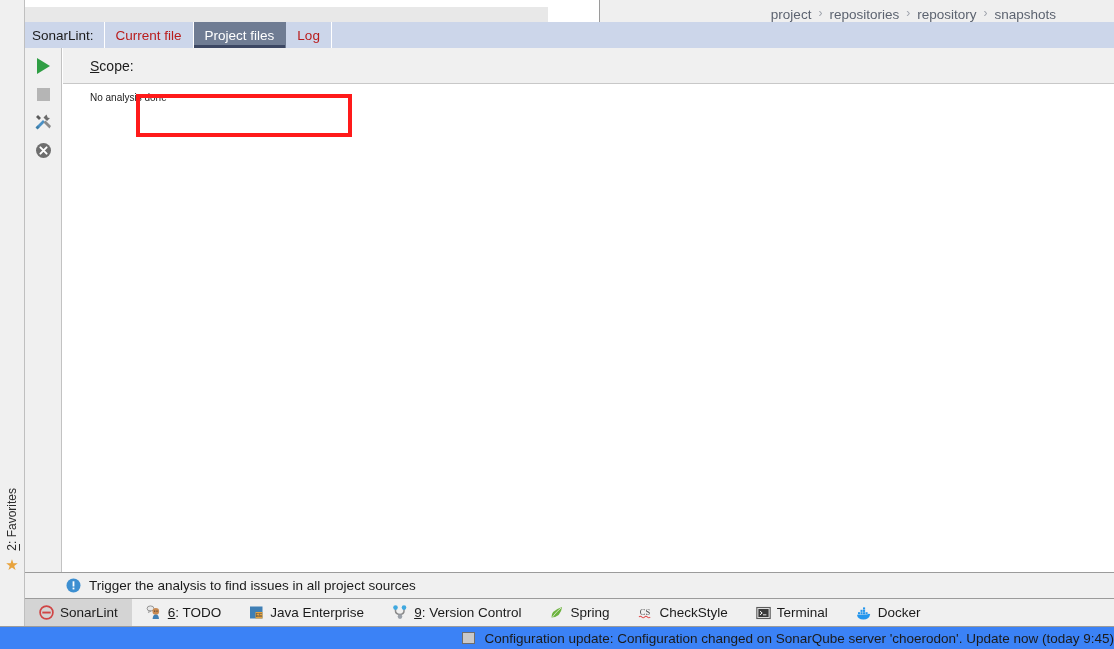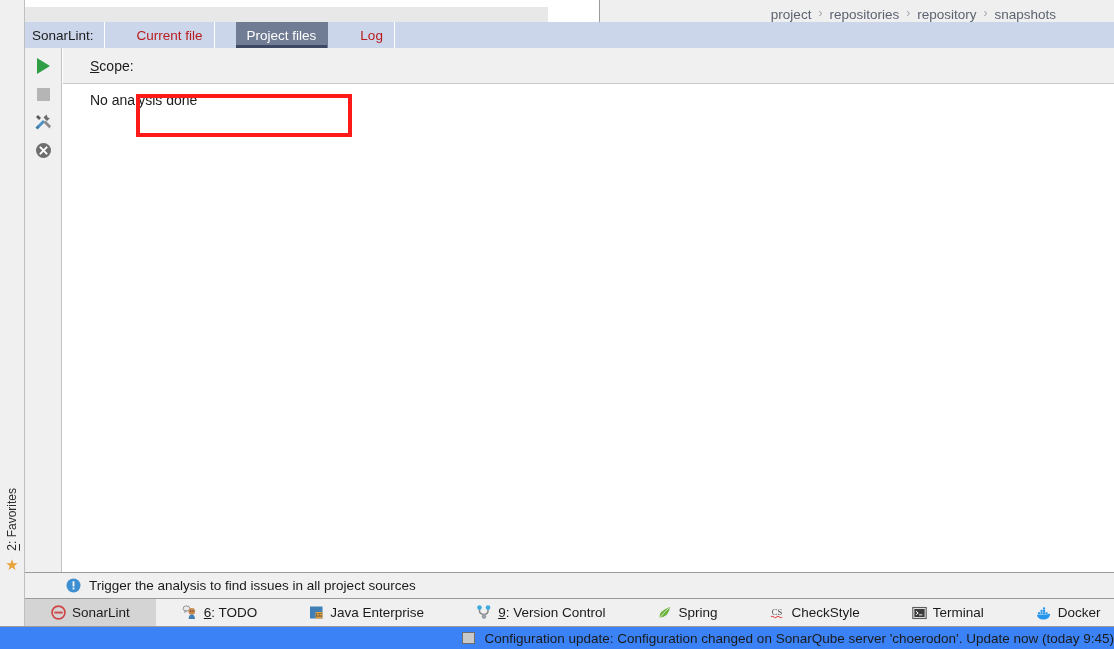--- a/index.html
+++ b/index.html
@@ -113,21 +113,20 @@
   
   .tw-tabrow {
     position: absolute;
     left: 25px; top: 22px;
     width: 1089px;
     height: 26px;
     background: #ccd6ea;
     display: flex;
     align-items: stretch;
     box-sizing: border-box;
-    gap: 21px;
   }
   .tw-title {
     display: flex;
     align-items: center;
     padding: 0 10px 0 7px;
     font-size: 13.5px;
     color: #1b1b1b;
     background: #ccd6ea;
     border-right: 1px solid #ffffff;
     white-space: nowrap;
@@ -233,21 +232,21 @@
     border-left: 2px solid #54595f;
     border-bottom: 2px solid #54595f;
     transform: rotate(-45deg);
   }
 
   
   .no-analysis {
     position: absolute;
     left: 65px;
     top: 44px;
-    font-size: 14px;
+    font-size: 10px;
     color: #1b1b1b;
     white-space: nowrap;
   }
 
   
   .body-white {
     position: absolute;
     left: 38px; top: 37px;
     width: 1051px;
     height: 487px;
@@ -295,21 +294,21 @@
     background: #f0f0f0;
     border-top: 1px solid #9b9b9b;
     box-sizing: border-box;
     display: flex;
     align-items: stretch;
   }
   .bb-item {
     display: flex;
     align-items: center;
     gap: 6px;
-    padding: 0 26px;
+    padding: 0 14px;
     font-size: 13.5px;
     color: #1b1b1b;
     white-space: nowrap;
     cursor: default;
   }
   .bb-item.sel { background: #d4d4d4; }
   .bb-item .mn { text-decoration: underline; }
 
   
   .status-bar {

